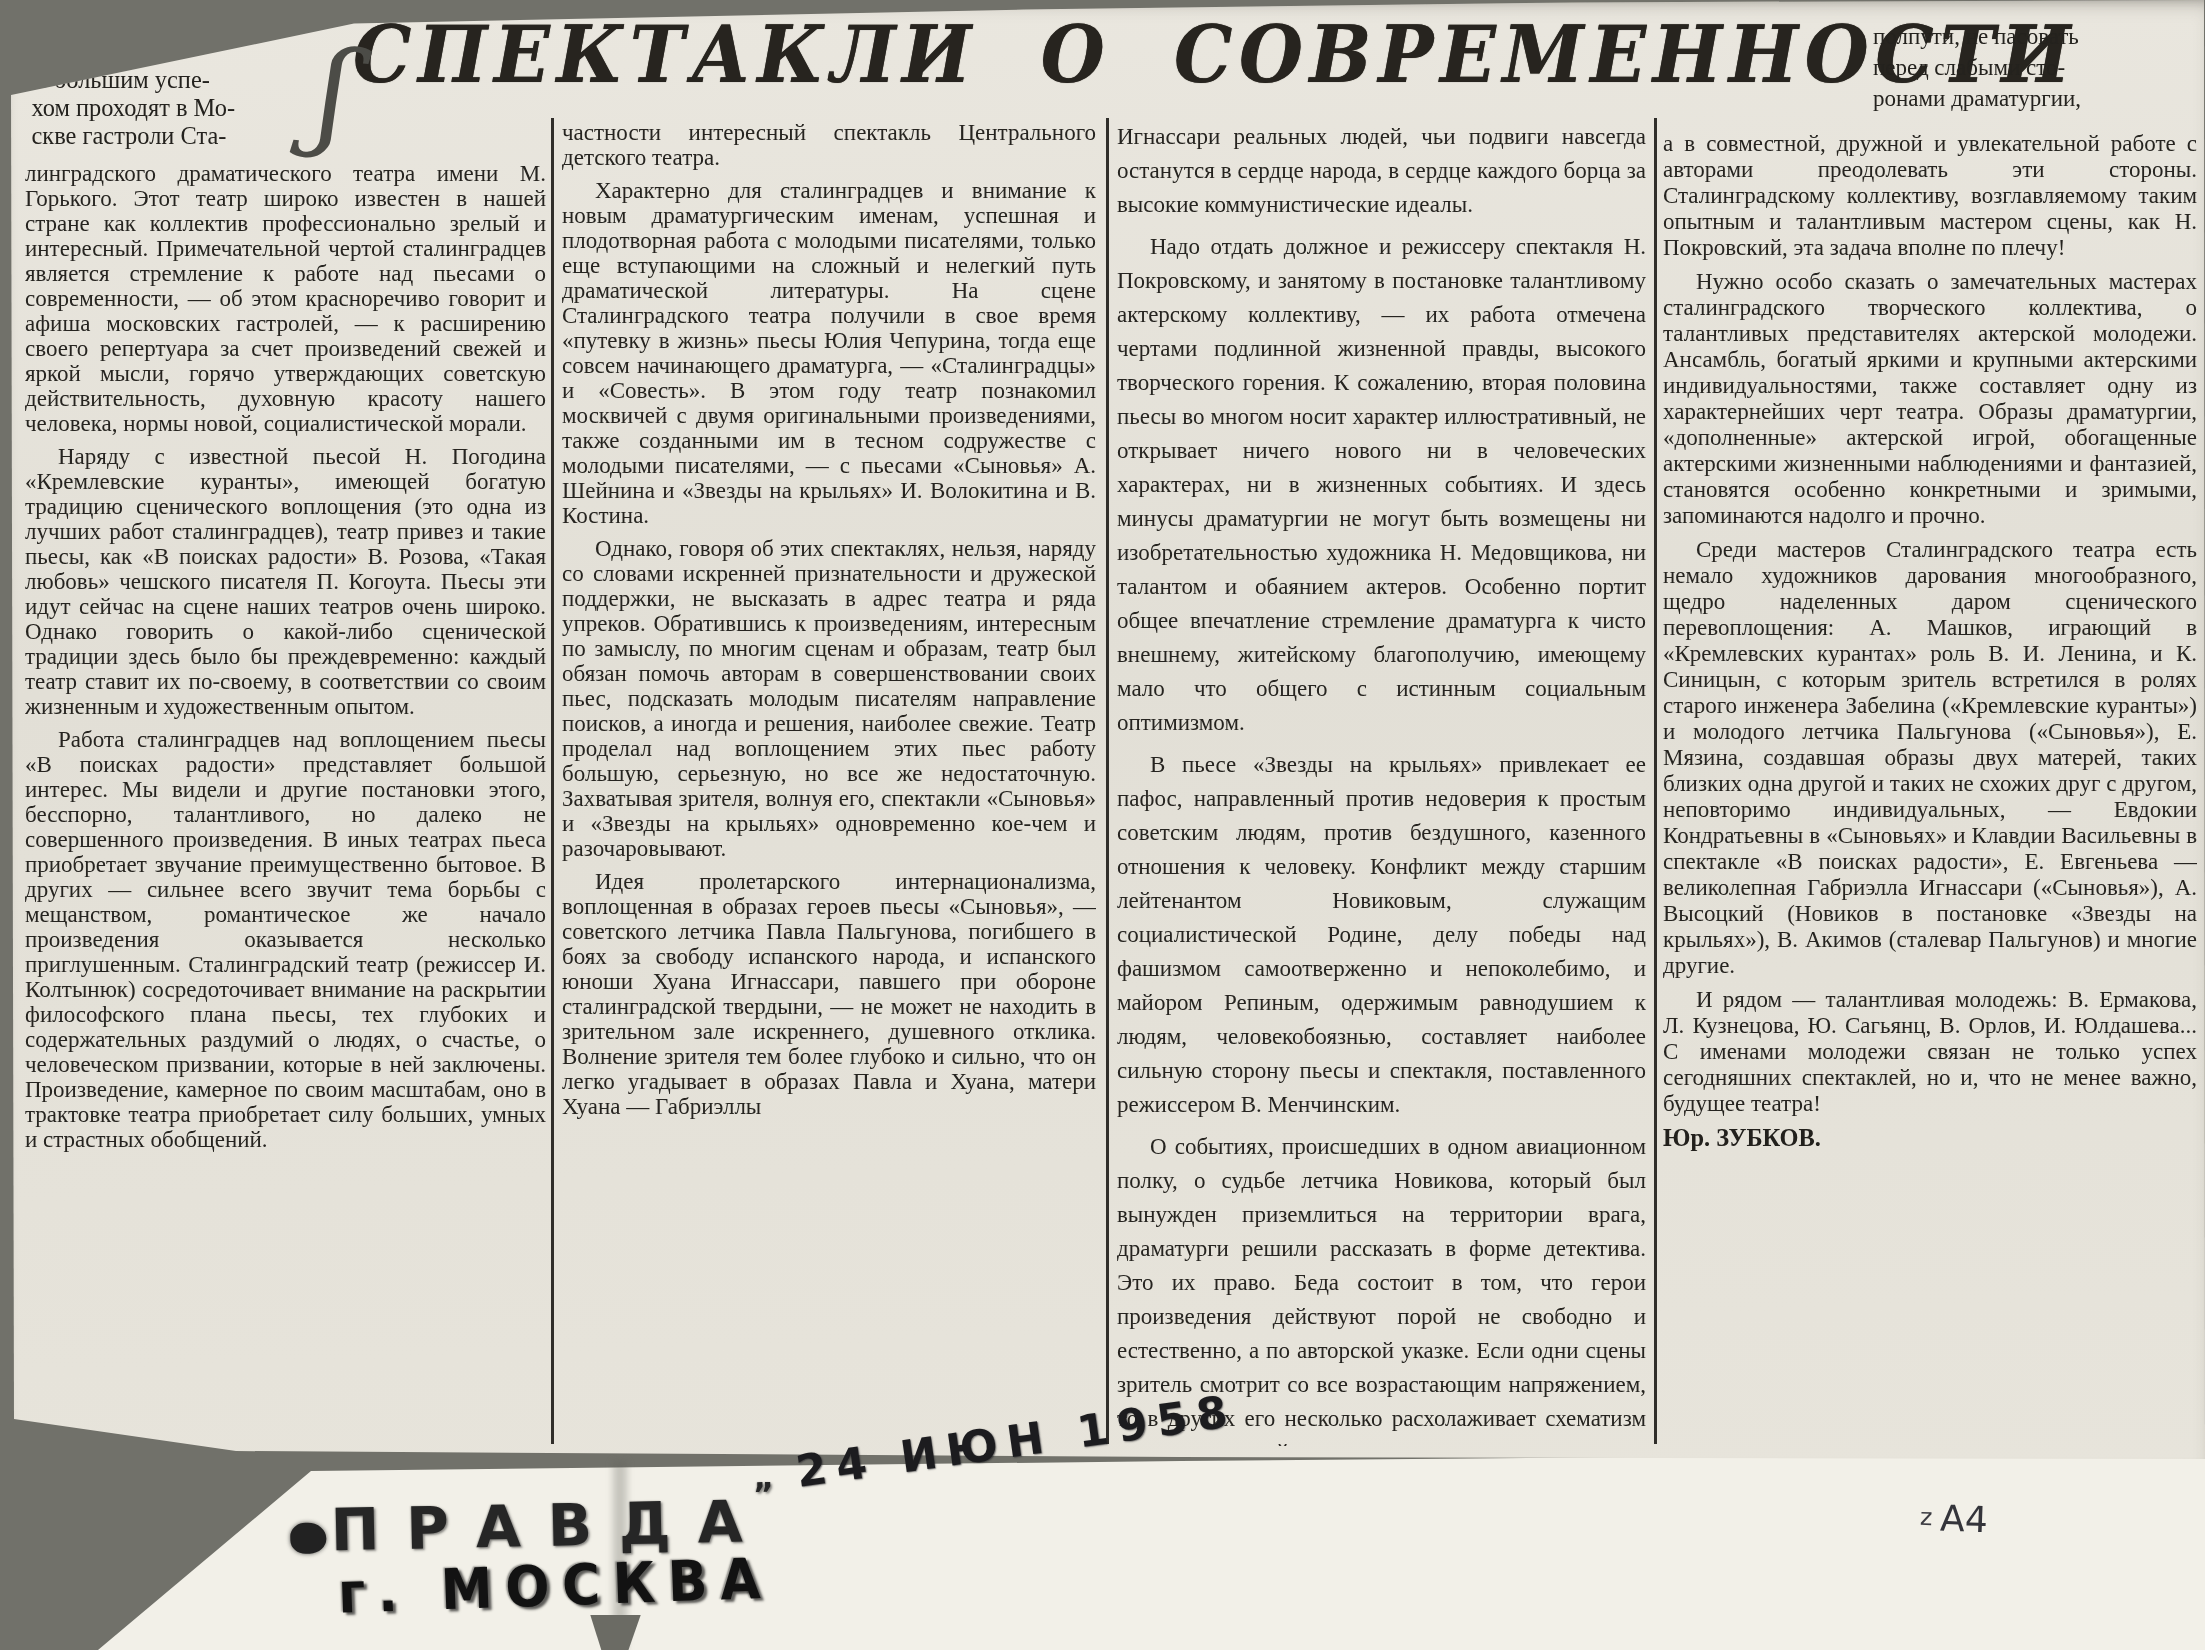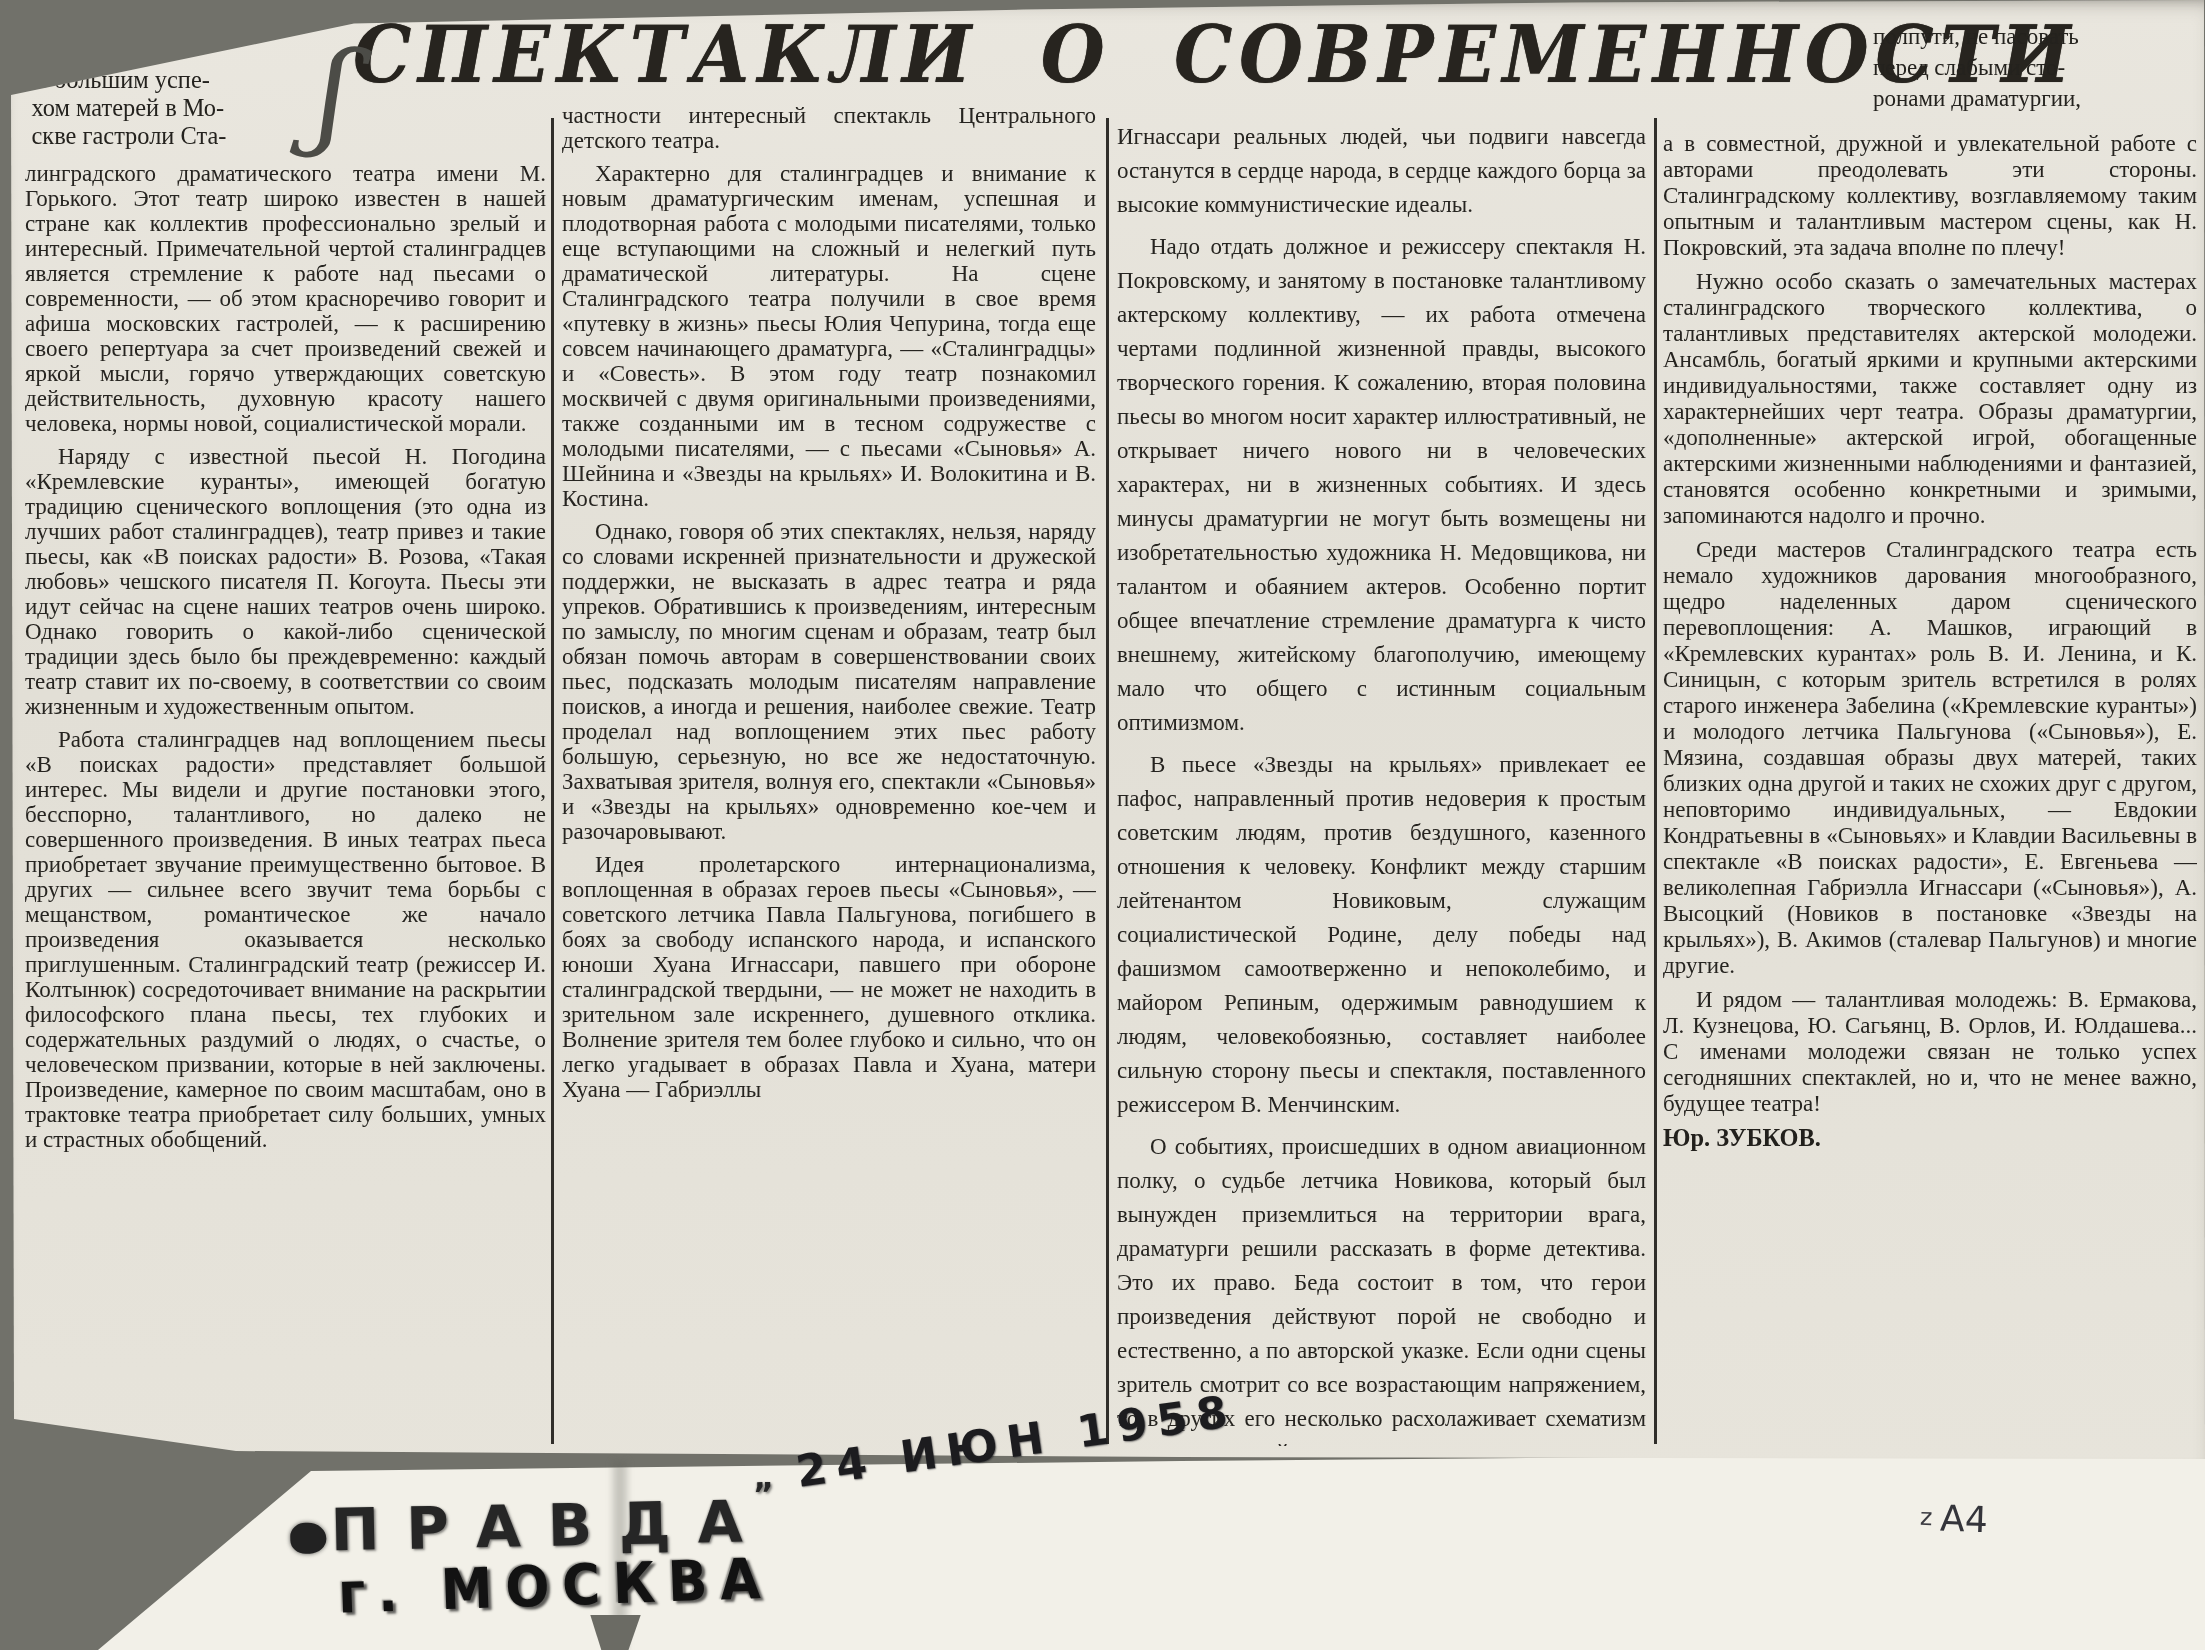--- a/index.html
+++ b/index.html
@@ -86,21 +86,21 @@
   .carryover{position:absolute;left:1873px;top:20.5px;width:324px;
     font-size:23px;line-height:31px;color:#24221e;}
   .col{
     position:absolute;overflow:hidden;
     font-size:23px;line-height:25px;color:#262420;
     text-align:justify;
   }
   .col p{margin:0 0 7.9px 0;text-indent:33px;}
   .col p:first-child{text-indent:0;}
   .col1{left:25px;top:161px;width:521px;height:1292px;}
-  .col2{left:562px;top:103px;width:534px;height:1326px;}
+  .col2{left:562px;top:120px;width:534px;height:1326px;}
   .col3{left:1117px;top:120px;width:529px;height:1326px;line-height:34px;font-family:Liberation Serif, serif;}
   .col4{left:1663px;top:131px;width:534px;height:1311px;line-height:26px;}
   .signature{
     font-weight:bold;font-size:24.4px;
     padding-right:20.5px;margin-top:7.9px;
     font-family:"Liberation Serif", serif;color:#22201c;
   }
   .vrule{position:absolute;width:3.2px;background:#302e2a;top:118px;height:1326px;}
   .rule1{left:551px;}
   .rule2{left:1106px;}
@@ -120,21 +120,21 @@
   </div>
   <div class="stamp stamp-moskva">г. МОСКВА</div>
 
   <div class="newsprint">
 
     <div class="headline">СПЕКТАКЛИ О СОВРЕМЕННОСТИ</div>
     <div class="proof-mark">ʃ</div>
 
     <div class="intro">
         <div>С большим успе-</div>
-        <div>хом матерей в Мо-</div>
+        <div>хом проходят в Мо-</div>
         <div>скве гастроли Ста-</div>
       </div>
     <div class="carryover">
         <div>полпути, не пасовать</div>
         <div>перед слабыми сто-</div>
         <div>ронами драматургии,</div>
       </div>
 
     <div class="col col1">
         <p>линградского драматического театра имени М. Горького. Этот театр широко известен в нашей стране как коллектив профессионально зрелый и интересный. Примечательной чертой сталинградцев является стремление к работе над пьесами о современности, — об этом красноречиво говорит и афиша московских гастролей, — к расширению своего репертуара за счет произведений свежей и яркой мысли, горячо утверждающих советскую действительность, духовную красоту нашего человека, нормы новой, социалистической морали.</p>

